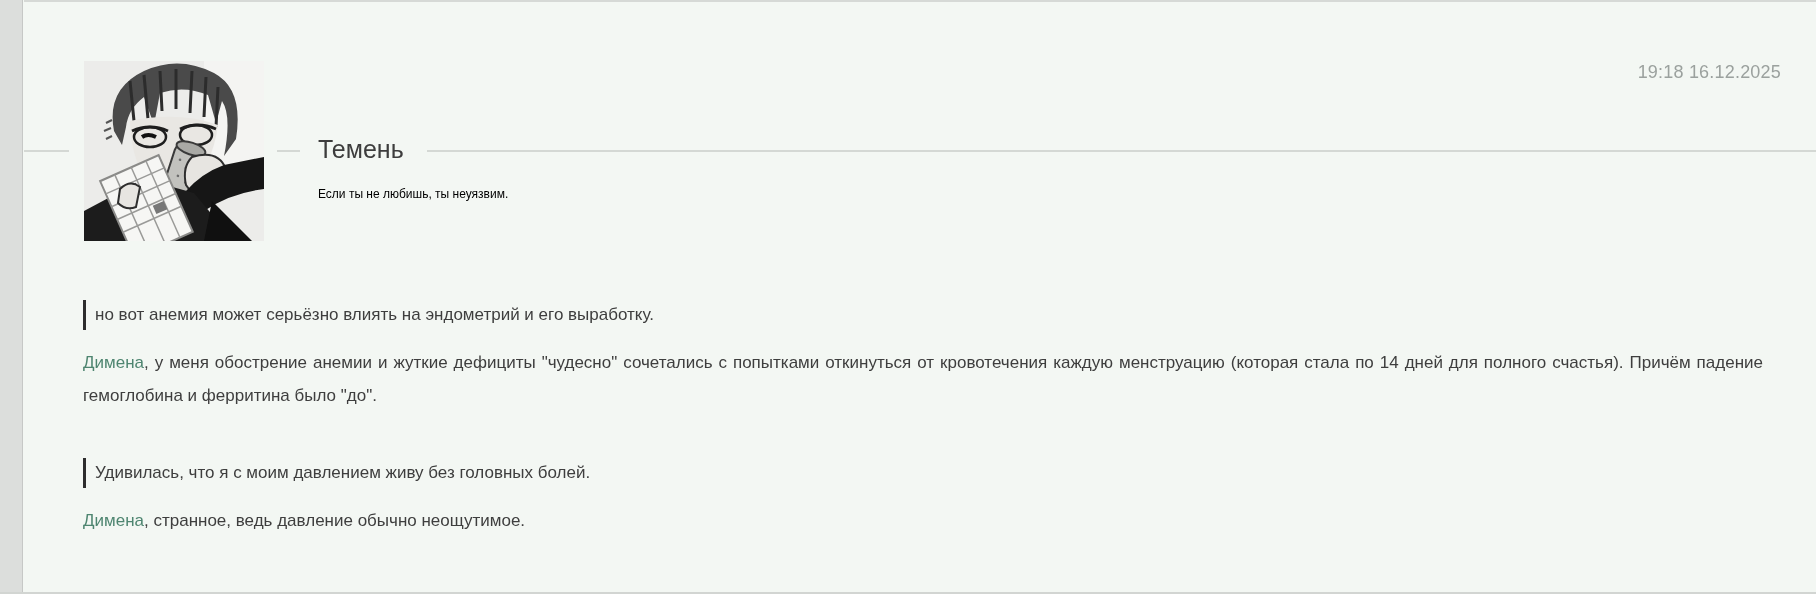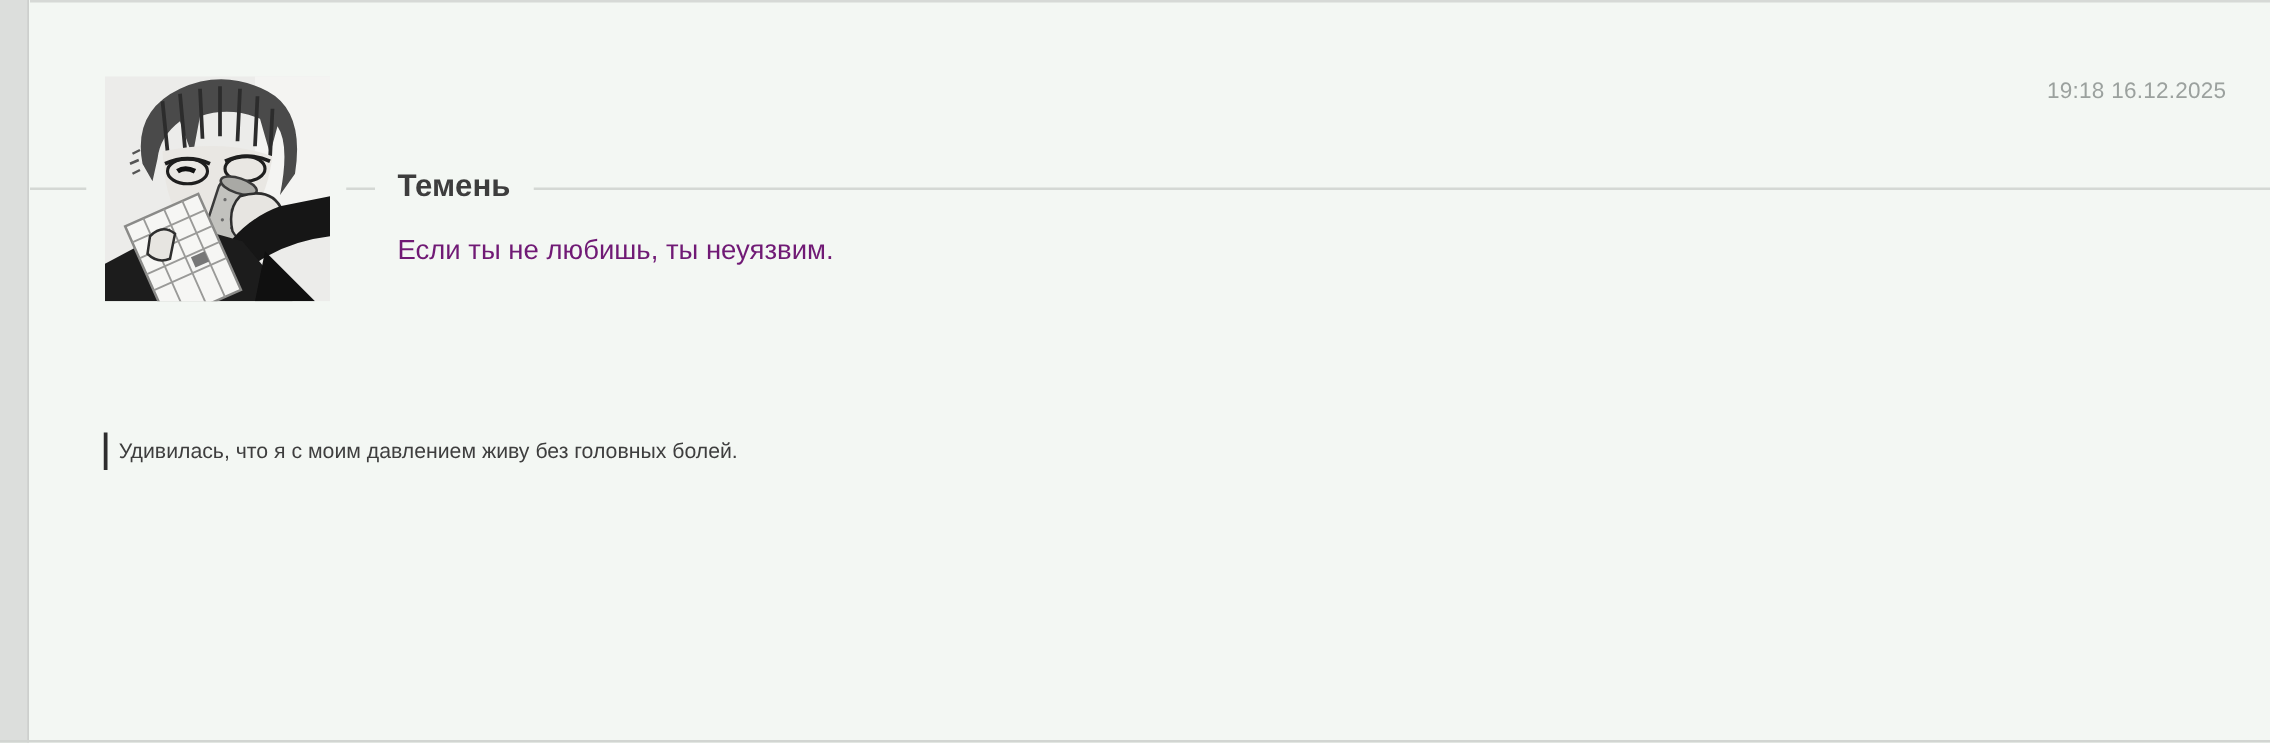--- a/index.html
+++ b/index.html
@@ -30,26 +30,26 @@
   }
   .hline-left  { left:24px;  width:45px; }
   .hline-dash  { left:277px; width:23px; }
   .hline-right { left:427px; right:0; }
   .avatar {
     position:absolute; left:84px; top:61px; width:180px; height:180px;
     display:block; cursor:pointer;
   }
   .username {
     position:absolute; left:318px; top:135px;
-    font-size:25px; font-weight:bold; color:#3d3d3d; cursor:pointer;
+    font-size:25px; font-weight:normal; color:#3d3d3d; cursor:pointer;
     text-decoration:none;
   }
   .signature {
     position:absolute; left:318px; top:187px;
-    font-size:22px; color:#701a75;
+    font-size:12px; color:#000000;
   }
   .post-body {
     position:absolute; left:83px; top:300px; width:1680px;
     font-size:17px; color:#3e3e3e;
   }
   .quote {
     border-left:3px solid #2d2d2d;
     padding-left:9px;
     line-height:30px;
   }
@@ -119,17 +119,20 @@
 
   <path d="M36,128 Q46,118 56,126 L52,146 Q42,150 34,142 Z" fill="#e7e5e1" stroke="#2e2e2e" stroke-width="2"></path>
 
   <path d="M128,140 L168,180 L120,180 Z" fill="#101010"></path>
 </svg>
 
 <a class="username">Темень</a>
 <div class="signature">Если ты не любишь, ты неуязвим.</div>
 
 <div class="post-body">
+  <blockquote class="quote">но вот анемия может серьёзно влиять на эндометрий и его выработку.</blockquote>
 
+  <p class="para"><a class="mention">Димена</a><span>, у меня обострение анемии и жуткие дефициты "чудесно" сочетались с попытками откинуться от кровотечения каждую менструацию (которая стала по 14 дней для полного счастья). Причём падение гемоглобина и ферритина было "до".</span></p>
 
   <blockquote class="quote second">Удивилась, что я с моим давлением живу без головных болей.</blockquote>
 
+  <p class="para"><a class="mention">Димена</a><span>, странное, ведь давление обычно неощутимое.</span></p>
 </div>
 
 </body></html>

